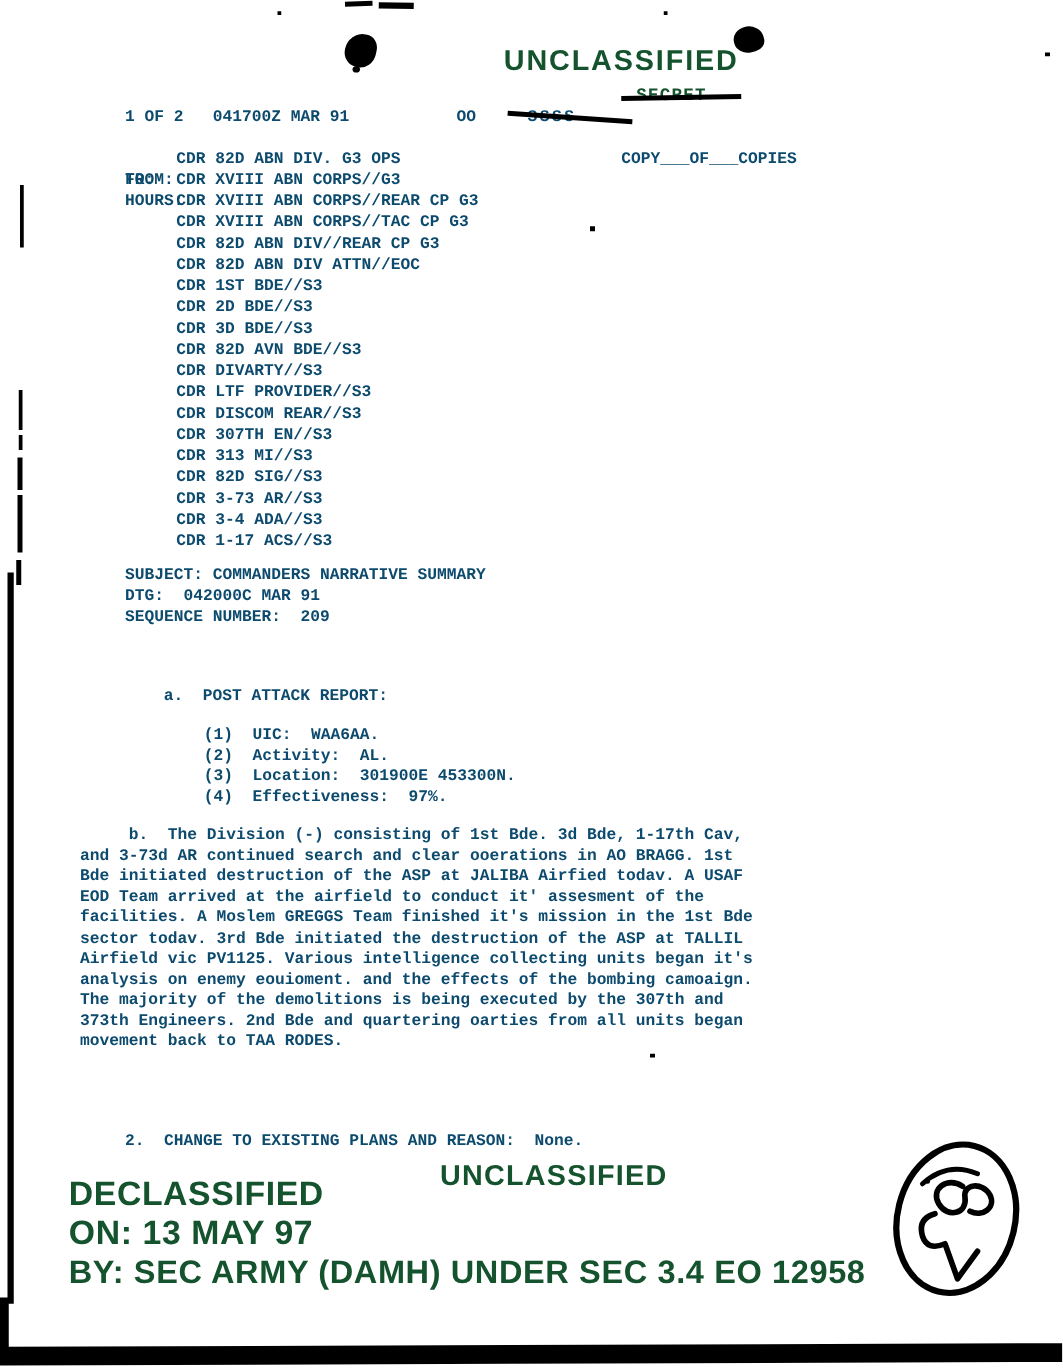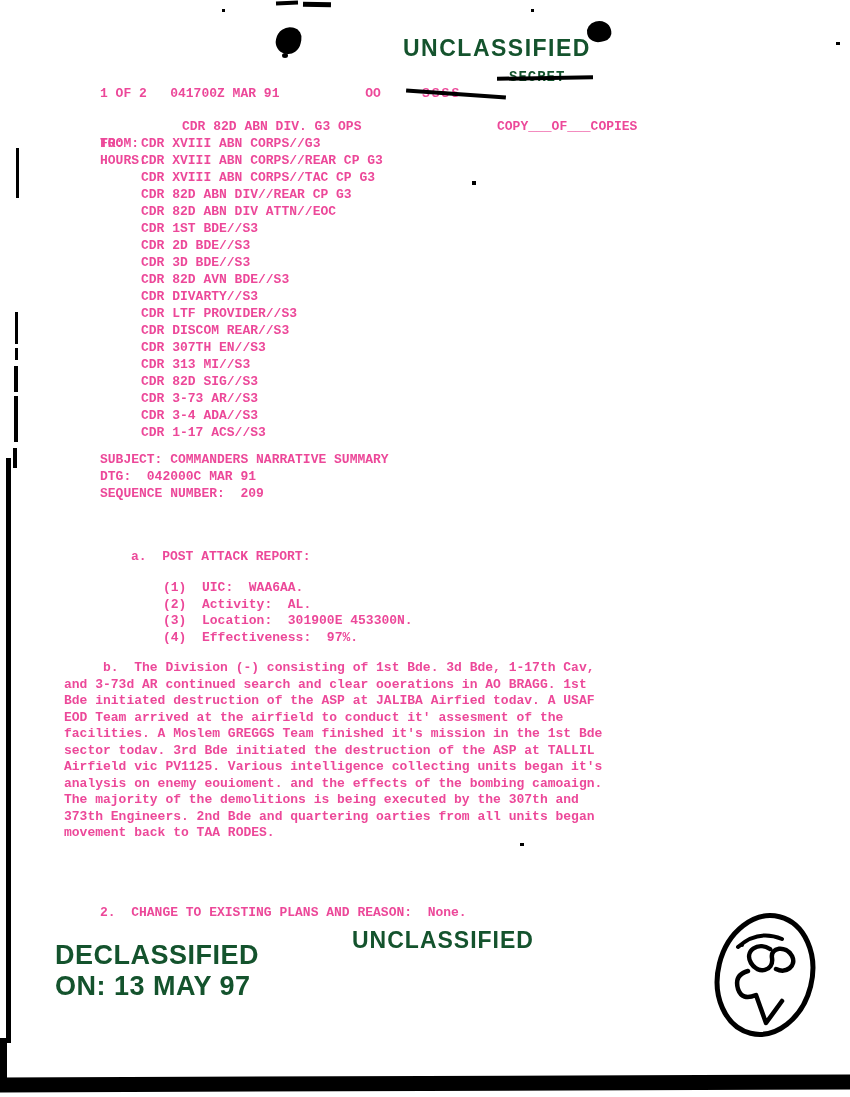--- a/index.html
+++ b/index.html
@@ -1,19 +1,19 @@
 <!DOCTYPE html>
 <html><head>
 <meta charset="utf-8">
 <style>
   html,body{margin:0;padding:0;background:#ffffff;}
   .page{position:relative;width:850px;height:1097px;background:#ffffff;overflow:hidden;
         font-family:"Liberation Mono",monospace;color:#0b0b0b;}
   .t{position:absolute;font:700 13px/17px "Liberation Mono",monospace;
-     white-space:pre;color:#ec4899;}
+     white-space:pre;color:#0c4a6e;}
   .t.lh16{line-height:16.5px;}
   .stamp{position:absolute;font-family:"Liberation Sans",sans-serif;font-weight:700;
          color:#14532d;white-space:pre;letter-spacing:0.5px;text-align:center;}
   .art{position:absolute;background:#000;}
   .strike-line{position:absolute;background:#000;}
   .blob{position:absolute;background:#000;}
 </style>
 </head>
 <body>
 
@@ -37,21 +37,21 @@
   <div class="strike-line" style="left:497px;top:76px;width:96px;height:4px;transform:rotate(-1deg);"></div>
 
   <div class="t" style="left:100px;top:85px;">1 OF 2   041700Z MAR 91           OO</div>
 
   <div class="t" style="left:422px;top:85px;letter-spacing:2px;">SSSS</div>
   <div class="strike-line" style="left:406px;top:92px;width:100px;height:4px;transform:rotate(4deg);"></div>
 
   <div class="t" style="left:497px;top:118px;">COPY___OF___COPIES</div>
 
   <div class="t" style="left:100px;top:118px;margin-top:17px;">FROM:</div>
-  <div class="t" style="left:141px;top:118px;margin-left:41px;">CDR 82D ABN DIV. G3 OPS</div>
+  <div class="t" style="left:141px;top:118px;">CDR 82D ABN DIV. G3 OPS</div>
   <div class="t" style="left:100px;top:135px;">TO:</div>
   <div class="t" style="left:141px;top:135px;">CDR XVIII ABN CORPS//G3</div>
   <div class="t" style="left:100px;top:152px;">HOURS:</div>
   <div class="t" style="left:141px;top:152px;">CDR XVIII ABN CORPS//REAR CP G3
 CDR XVIII ABN CORPS//TAC CP G3
 CDR 82D ABN DIV//REAR CP G3
 CDR 82D ABN DIV ATTN//EOC
 CDR 1ST BDE//S3
 CDR 2D BDE//S3
 CDR 3D BDE//S3
@@ -85,20 +85,21 @@
 analysis on enemy eouioment. and the effects of the bombing camoaign.
 The majority of the demolitions is being executed by the 307th and
 373th Engineers. 2nd Bde and quartering oarties from all units began
 movement back to TAA RODES.</div>
   <div class="t" style="left:100px;top:904px;">2.  CHANGE TO EXISTING PLANS AND REASON:  None.</div>
 
   <div class="stamp" style="left:352px;top:927px;font-size:23px;letter-spacing:1px;">UNCLASSIFIED</div>
 
   <div class="stamp" style="left:55px;top:940px;font-size:27px;">DECLASSIFIED</div>
   <div class="stamp" style="left:55px;top:971px;font-size:27px;">ON: 13 MAY 97</div>
+  <div class="stamp" style="left:55px;top:1002px;font-size:26px;">BY: SEC ARMY (DAMH) UNDER SEC 3.4 EO 12958</div>
 
   <svg style="position:absolute;left:700px;top:905px;" width="135" height="145" viewBox="0 0 135 145">
     <ellipse cx="65" cy="70" rx="47" ry="60" fill="none" stroke="#000" stroke-width="5" transform="rotate(14 65 70)"></ellipse>
     <path d="M 38 42 Q 58 24 82 34" fill="none" stroke="#000" stroke-width="4" stroke-linecap="round"></path>
     <circle cx="42" cy="40" r="2" fill="#000"></circle>
     <path d="M 70 44 C 58 36 44 46 51 58 C 58 70 74 66 72 53 C 70 42 86 40 92 51 C 97 61 86 69 76 64" fill="none" stroke="#000" stroke-width="4.5" stroke-linecap="round"></path>
     <path d="M 48 66 q -14 4 -10 18 q 4 12 18 6 l 10 28 l 16 -22" fill="none" stroke="#000" stroke-width="4.5" stroke-linecap="round" stroke-linejoin="round"></path>
   </svg>
 
   <div class="art" style="left:16px;top:148px;width:3px;height:50px;"></div>

